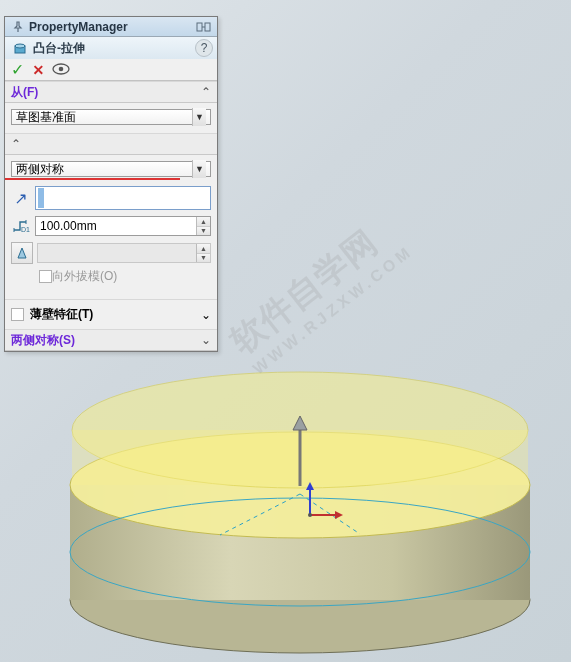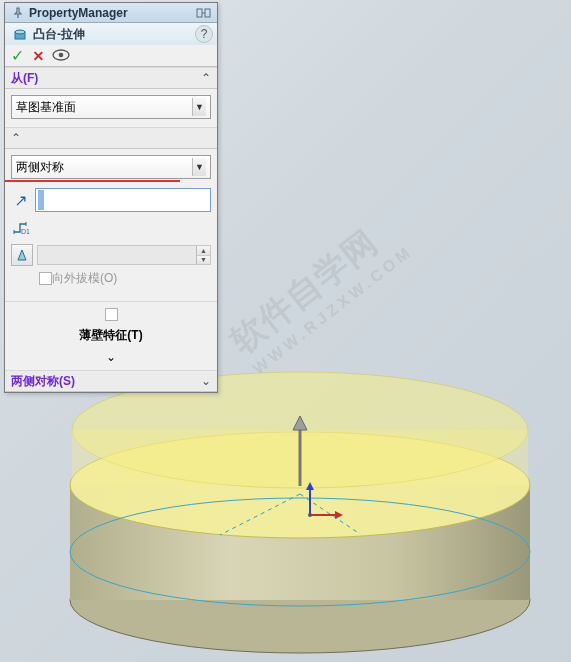--- a/index.html
+++ b/index.html
@@ -31,21 +31,21 @@
   .watermark .sub {
     display: block;
     font-size: 16px;
     letter-spacing: 4px;
     text-align: center;
   }
   
   .panel {
     position: absolute;
     left: 4px;
-    top: 2px;
+    top: 16px;
     width: 214px;
     background: #f0f0f0;
     border: 1px solid #7a7a7a;
     z-index: 10;
     box-shadow: 2px 2px 4px rgba(0,0,0,.15);
   }
   .titlebar {
     height: 20px;
     background: linear-gradient(#d9e6f2, #c3d8ea);
     display: flex;
@@ -149,21 +149,21 @@
   .section-header .chev {
     color: #555;
     font-size: 12px;
   }
   .section-body {
     padding: 6px 6px 8px 6px;
     background: #f0f0f0;
   }
   .combo {
     width: 100%;
-    height: 24px;
+    height: 16px;
     border: 1px solid #9c9c9c;
     background: linear-gradient(#fff, #f2f2f2);
     display: flex;
     align-items: center;
     padding: 4px 4px;
     font-size: 12px;
     cursor: pointer;
     position: relative;
   }
   .combo .txt { flex: 1; }
@@ -239,21 +239,20 @@
   .chk-row {
     display:flex; align-items:center; 
     padding: 4px 6px 6px 28px;
     color:#9a9a9a;
   }
   .chk { width:13px; height:13px; border:1px solid #b0b0b0; background:#fff; cursor:pointer;}
   .sec-check-row {
     display:flex; align-items:center; padding: 6px 6px;
     gap:6px; border-top:1px solid #d8d8d8;
     background:#f0f0f0;
-    flex-direction:column;
   }
   
   .triad {
     position: absolute;
     left: 295px;
     top: 480px;
     width: 50px; height: 50px;
     pointer-events:none;
   }
 </style>
@@ -370,20 +369,27 @@
     </div>
 
     <div class="row">
       <span class="ico-cell">
         <svg width="18" height="16" viewBox="0 0 18 16">
             <path d="M2 12 L8 12 L8 4 L14 4" stroke="#2b6d91" fill="none" stroke-width="1.4"></path>
             <path d="M2 14 L2 10 M14 2 L14 6" stroke="#2b6d91"></path>
             <text x="9" y="14" font-size="7" fill="#2b6d91">D1</text>
           </svg>
       </span>
+      <div class="spin-input">
+        <span class="val">100.00mm</span>
+        <div class="spin-btns">
+          <div>▲</div>
+          <div>▼</div>
+        </div>
+      </div>
     </div>
 
     <div class="row">
       <span class="draft-enable">
         <svg width="16" height="16" viewBox="0 0 16 16">
             <path d="M4 13 L8 3 L12 13 Z" fill="#9dc8e0" stroke="#2b6d91"></path>
           </svg>
       </span>
       <div class="disabled-box">
         <div class="spin-btns" style="margin-left:auto">

